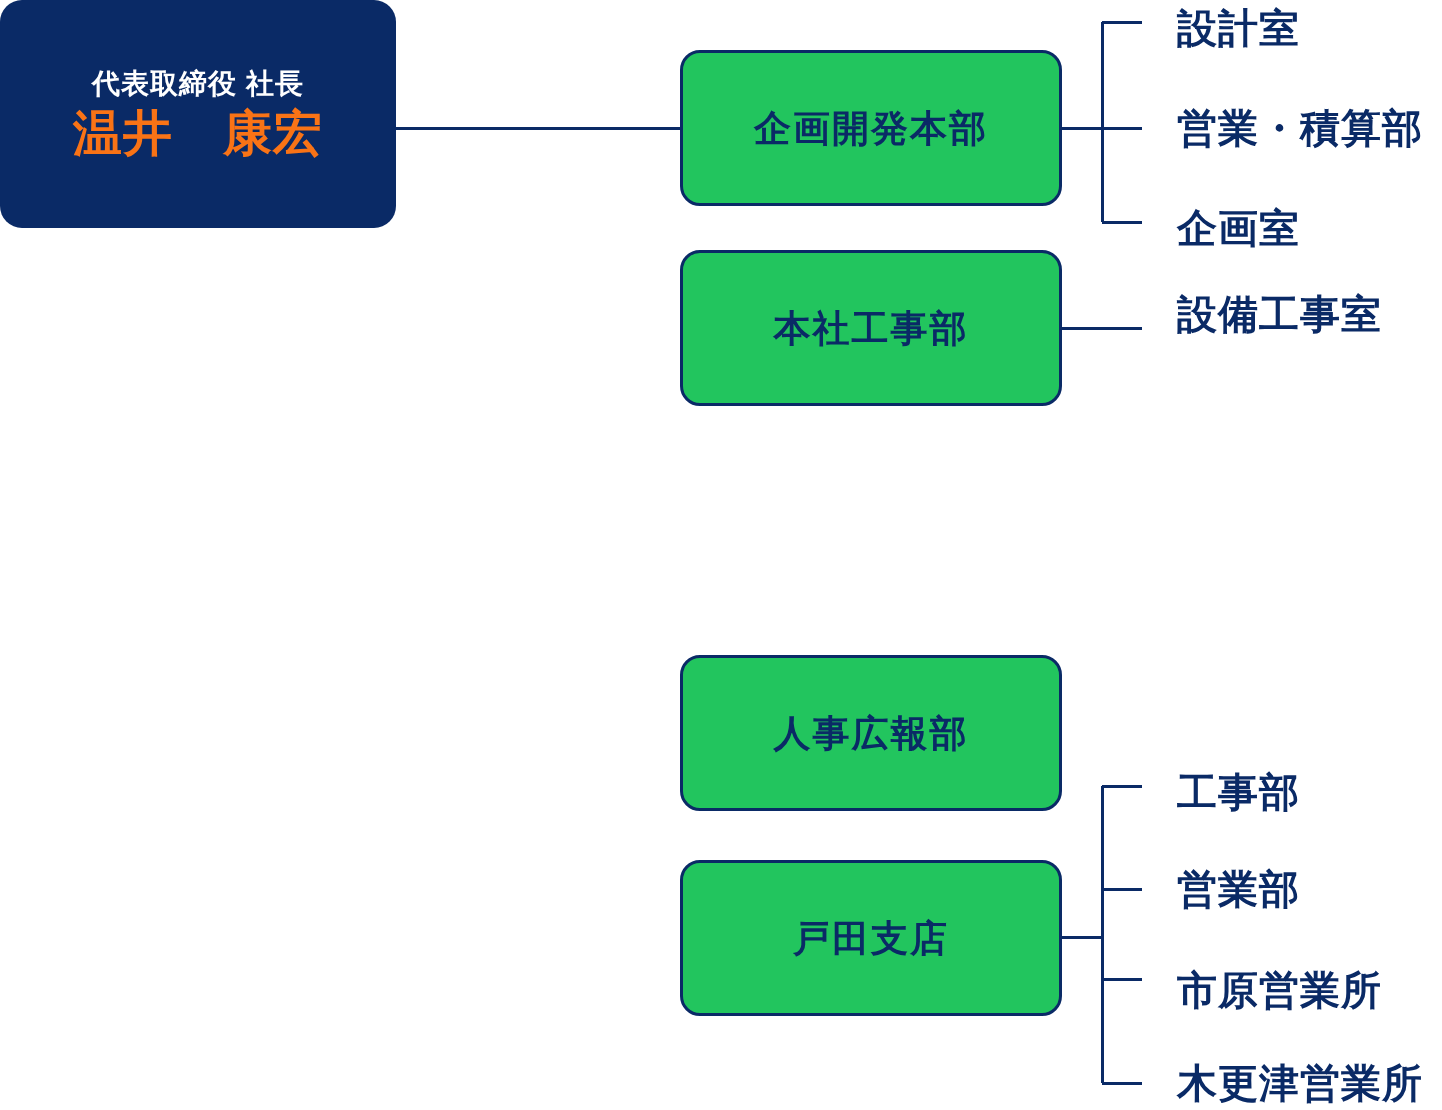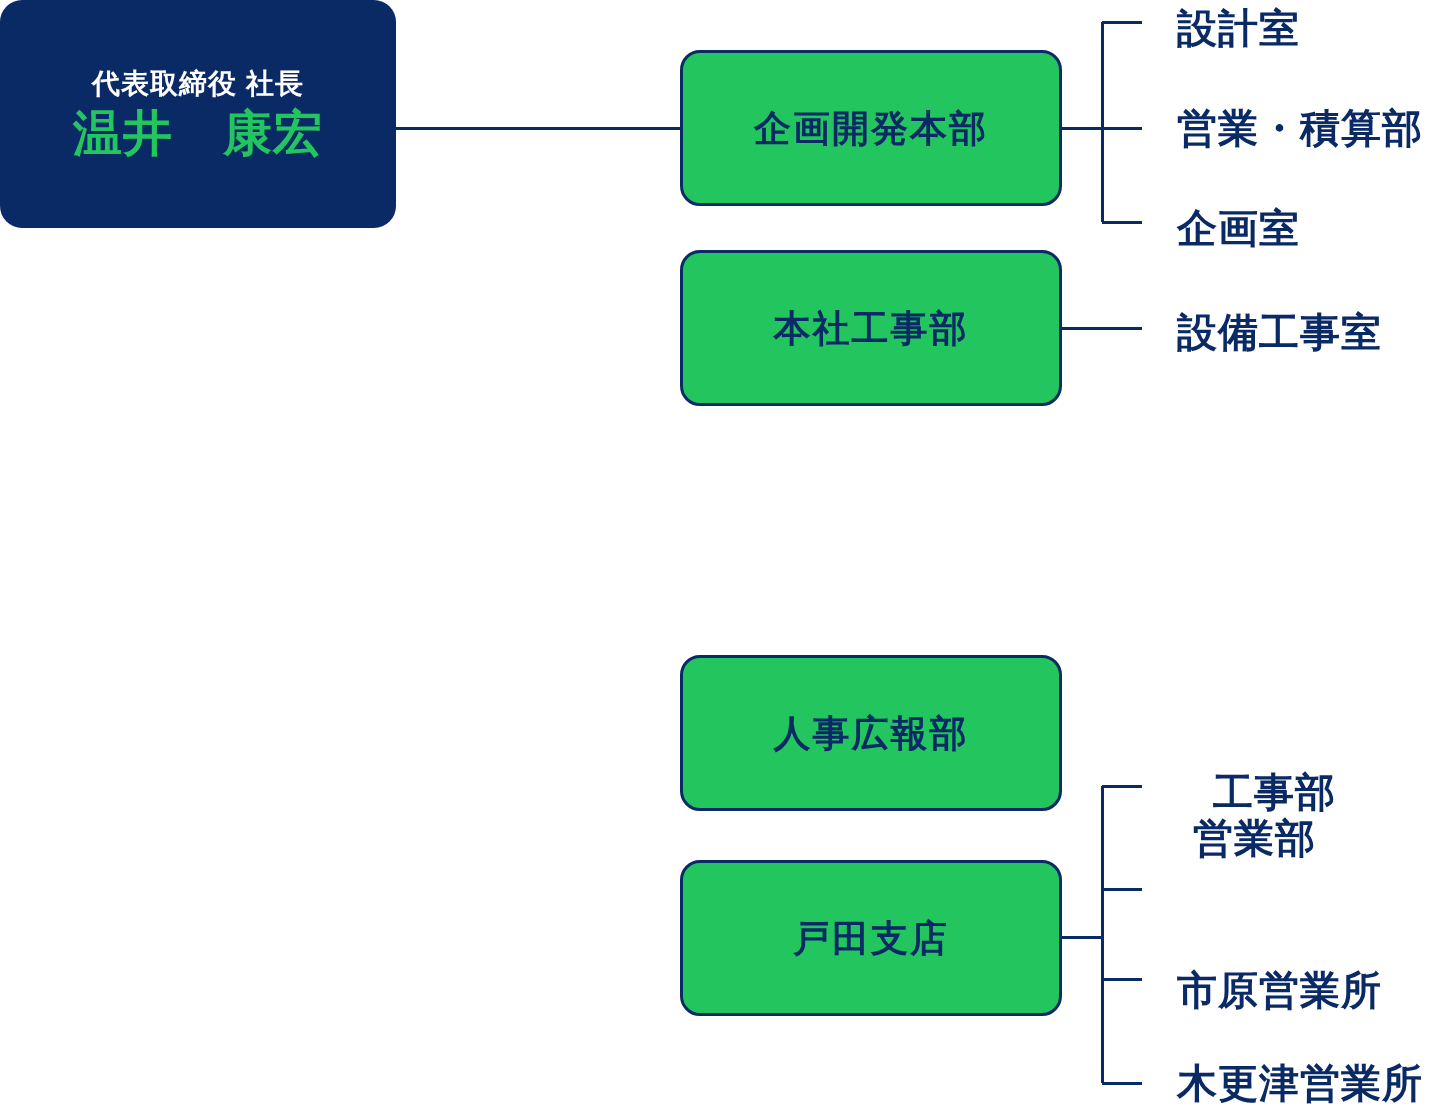--- a/index.html
+++ b/index.html
@@ -44,21 +44,21 @@
   .root-title {
     color: #ffffff;
     font-size: 28px;
     font-weight: bold;
     letter-spacing: 1px;
     line-height: 1.1;
     margin-bottom: 8px;
     white-space: pre;
   }
   .root-name {
-    color: #22c55e;
+    color: #f97316;
     font-size: 49px;
     font-weight: bold;
     line-height: 1.05;
     letter-spacing: 1px;
     white-space: pre;
   }
 
   
   .dept-box {
     position: absolute;
@@ -141,20 +141,20 @@
   </div>
 
   <div class="dept-box" style="top:860px;text-align:center;">
     <span class="dept-label">戸田支店</span>
   </div>
 
   <div class="leaf-label" style="top:28px;">設計室</div>
   <div class="leaf-label" style="top:128px;">営業・積算部</div>
   <div class="leaf-label" style="top:228px;">企画室</div>
 
-  <div class="leaf-label" style="top:332px;">設備工事室</div>
+  <div class="leaf-label" style="top:314px;">設備工事室</div>
 
-  <div class="leaf-label" style="top:792px;margin-left:36px;">工事部</div>
-  <div class="leaf-label" style="top:838px;margin-left:16px;">営業部</div>
+  <div class="leaf-label" style="top:792px;">工事部</div>
+  <div class="leaf-label" style="top:889px;">営業部</div>
   <div class="leaf-label" style="top:990px;">市原営業所</div>
   <div class="leaf-label" style="top:1083px;">木更津営業所</div>
 
 </div>
 
 </body></html>

